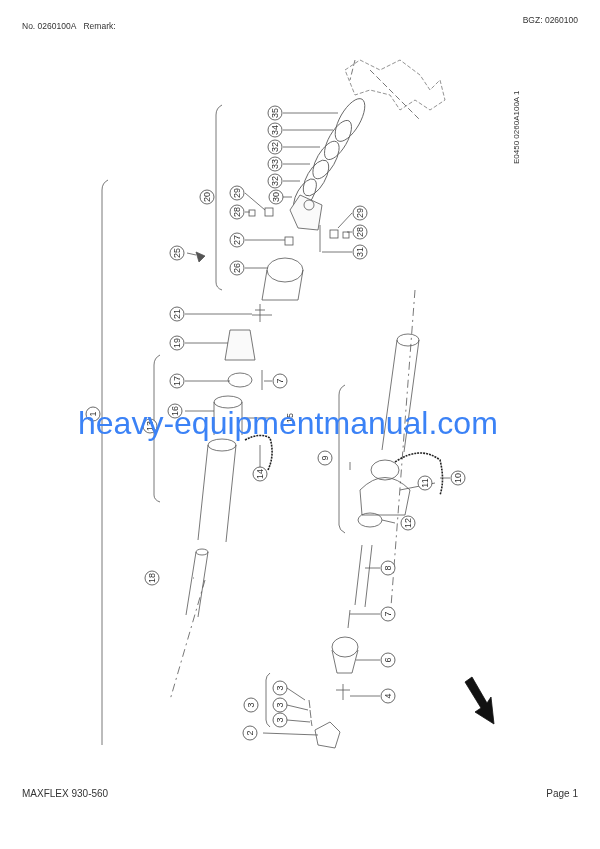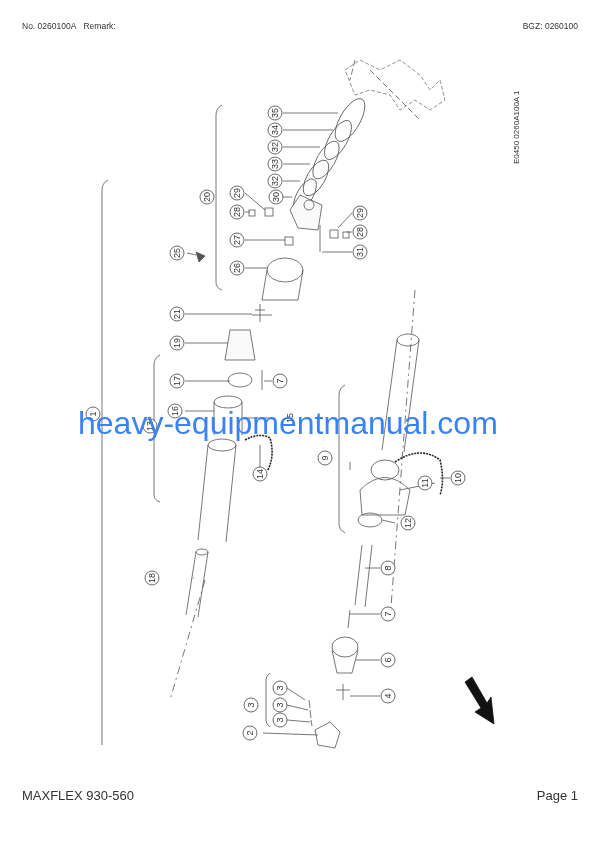--- a/index.html
+++ b/index.html
@@ -1,31 +1,31 @@
 <!DOCTYPE html>
 <html><head>
 <meta charset="utf-8">
 <style>
   html, body { margin:0; padding:0; background:#ffffff; }
   body { width:600px; height:849px; position:relative; overflow:hidden; font-family:"Liberation Sans", sans-serif; color:#222; }
   .hdr { position:absolute; font-size:8.5px; color:#333;text-align:right; }
-  .ftr { position:absolute; font-size:13px; color:#333; }
+  .ftr { position:absolute; font-size:10px; color:#333; }
   .vert { position:absolute; left:512px; top:64px; width:14px; height:100px; }
   .vert span { position:absolute; left:0; top:100px; transform:rotate(-90deg); transform-origin:0 0; white-space:nowrap; font-size:8px; color:#333; }
   svg.diagram { position:absolute; left:0; top:0; }
   .watermark { position:absolute; left:78px; top:405px; font-size:32px; color:#3b82f6; white-space:nowrap; letter-spacing:0px; }
   .lbl { font-family:"Liberation Sans", sans-serif; font-size:9px; fill:#333; }
 </style>
 </head>
 <body>
 
 <div class="hdr" style="left:22px;top:21px;">
   <span>No. 0260100A</span>&nbsp;&nbsp;&nbsp;<span>Remark:</span>
 </div>
-<div class="hdr" style="right:22px;top:21px;padding-left:47px;">BGZ: 0260100</div>
+<div class="hdr" style="right:22px;top:15px;padding-left:47px;">BGZ: 0260100</div>
 
 <div class="vert">
     <span>E0450 0260A100A 1</span>
   </div>
 
 <svg class="diagram" width="600" height="849" viewBox="0 0 600 849">
   <g fill="none" stroke="#555" stroke-width="0.8">
 
     <path d="M415 290 L390 620" stroke-dasharray="8 4 2 4"></path>
     <path d="M205 580 L170 700" stroke-dasharray="8 4 2 4"></path>

